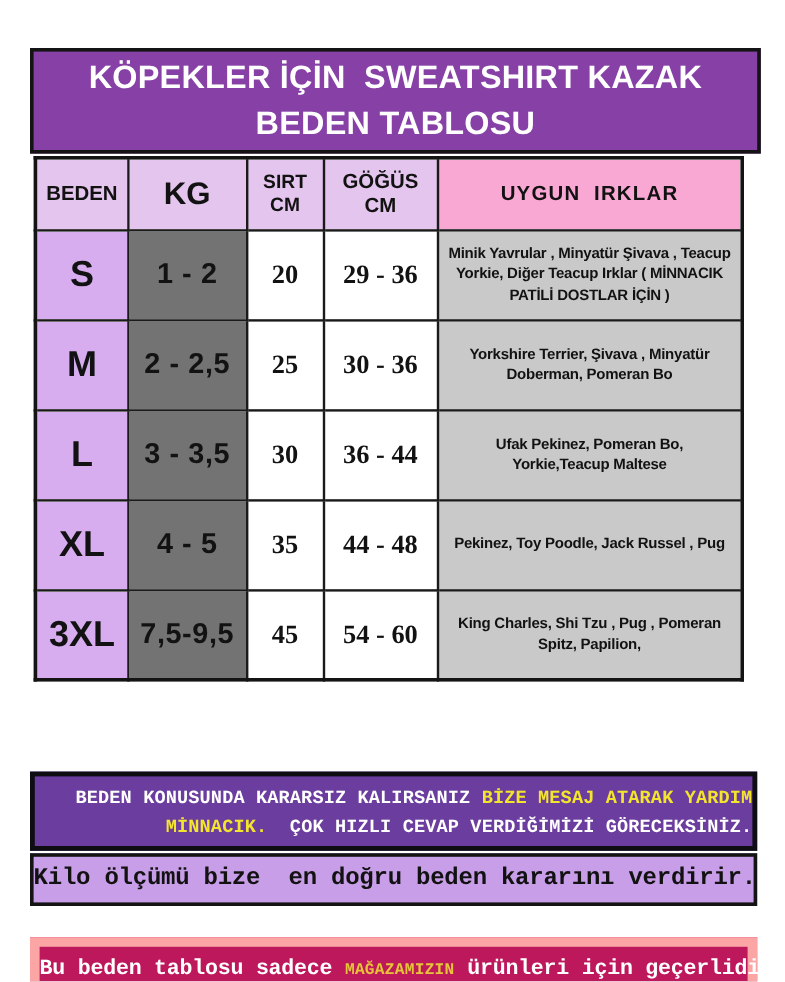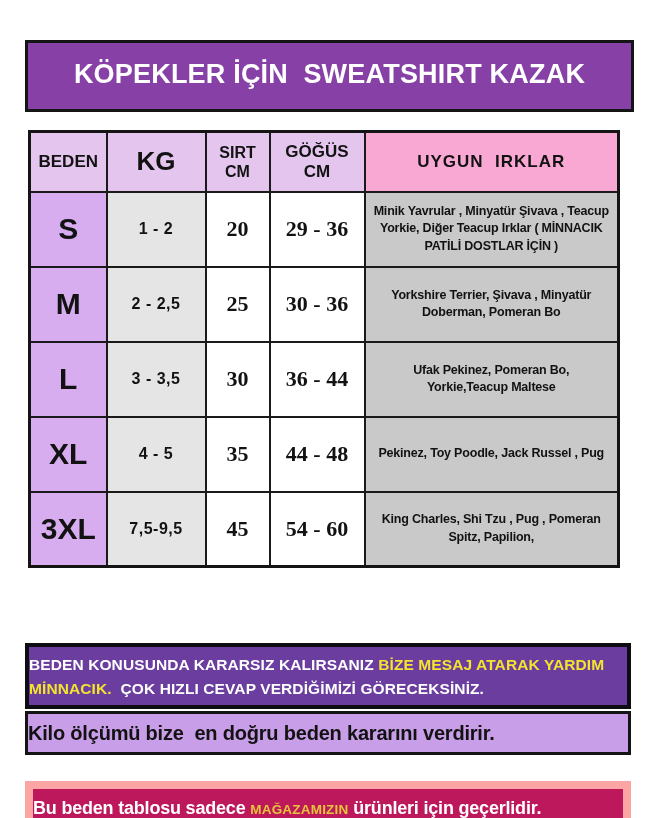--- a/index.html
+++ b/index.html
@@ -8,30 +8,30 @@
     position: relative;
     width: 654px; height: 818px;
     background: #ffffff;
     overflow: hidden;
   }
   .pre { white-space: pre; }
 
   
   .title-box {
     position: absolute; left: 25px; top: 40px;
-    width: 609px; height: 72px;
+    width: 609px; height: 88px;
     box-sizing: border-box;
     background: #8640a6;
     border: 3px solid #141414;
     color: #ffffff;
     text-align: center;
     font-weight: bold;
     font-size: 27px;
     line-height: 39px;
-    padding-top: 12px;
+    padding-top: 2px;
     letter-spacing: 0.2px;
   }
 
   
   table.size-table {
     position: absolute; left: 28px; top: 130px;
     border-collapse: collapse;
     table-layout: fixed;
     border: 3px solid #141414;
   }
@@ -54,37 +54,38 @@
   col.w-breeds{ width: 254px; }
 
   th.h-lav { background: #e4c5ee; }
   th.h-gray { background: #f9a8d4; letter-spacing: 1px; font-size: 17px; }
   th.h-size { font-size: 17px; }
   th.h-kg { font-size: 26px; }
   th.h-back { font-size: 16px; line-height: 19px; }
   th.h-chest { font-size: 17px; }
 
   td.cell-size { background: #d7adf0; font-size: 30px; }
-  td.cell-kg { background: #e5e5e5; font-size: 16px; letter-spacing: 0.5px; }
+  td.cell-kg { background: #737373; font-size: 24px; letter-spacing: 0.5px; }
   td.cell-num { background: #ffffff; font-size: 22px; font-family: Liberation Serif, serif; }
   td.cell-breeds {
     background: #c9c9c9;
     font-size: 12.5px;
     line-height: 1.4;
     letter-spacing: -0.2px;
     padding: 0 6px;
   }
 
   
   .band {
     position: absolute; left: 25px;
     width: 606px;
     box-sizing: border-box;
-    text-align: left;
+    text-align: right;
     font-weight: bold;
+    font-family: Liberation Mono, monospace;
   }
   .band-help {
     top: 643px; height: 66px;
     background: #6b3d9e;
     border: 4px solid #0d0d12;
     color: #ffffff;
     font-size: 15.5px;
     line-height: 24px;
     padding-top: 6px;
     letter-spacing: 0.1px;
@@ -113,20 +114,21 @@
   .band-store .gold { color: #e7c33a; font-size: 13.5px; letter-spacing: 0.2px; }
   .band-store .w { color: #ffffff; }
 </style>
 </head>
 <body>
 
 <div class="canvas">
 
   <header class="title-box">
     <div class="pre">KÖPEKLER İÇİN  SWEATSHIRT KAZAK</div>
+    <div>BEDEN TABLOSU</div>
   </header>
 
   <table class="size-table">
     <colgroup>
       <col class="w-size">
         <col class="w-kg">
         <col class="w-back">
         <col class="w-chest">
         <col class="w-breeds">
     </colgroup>

